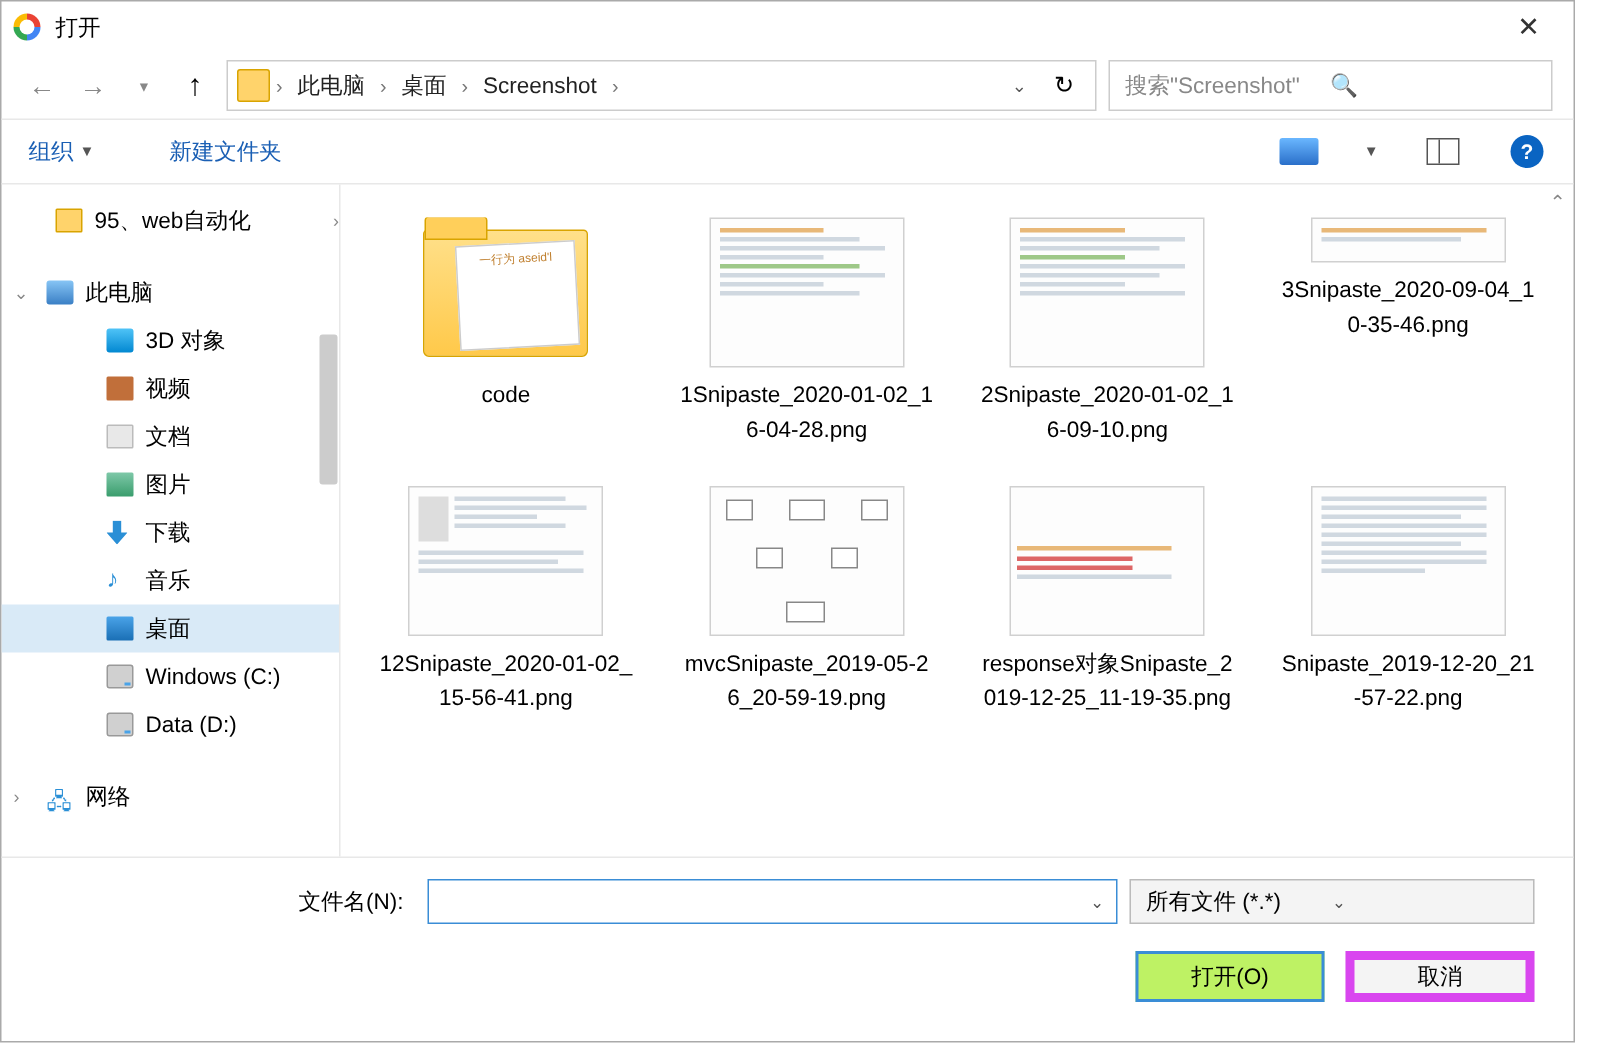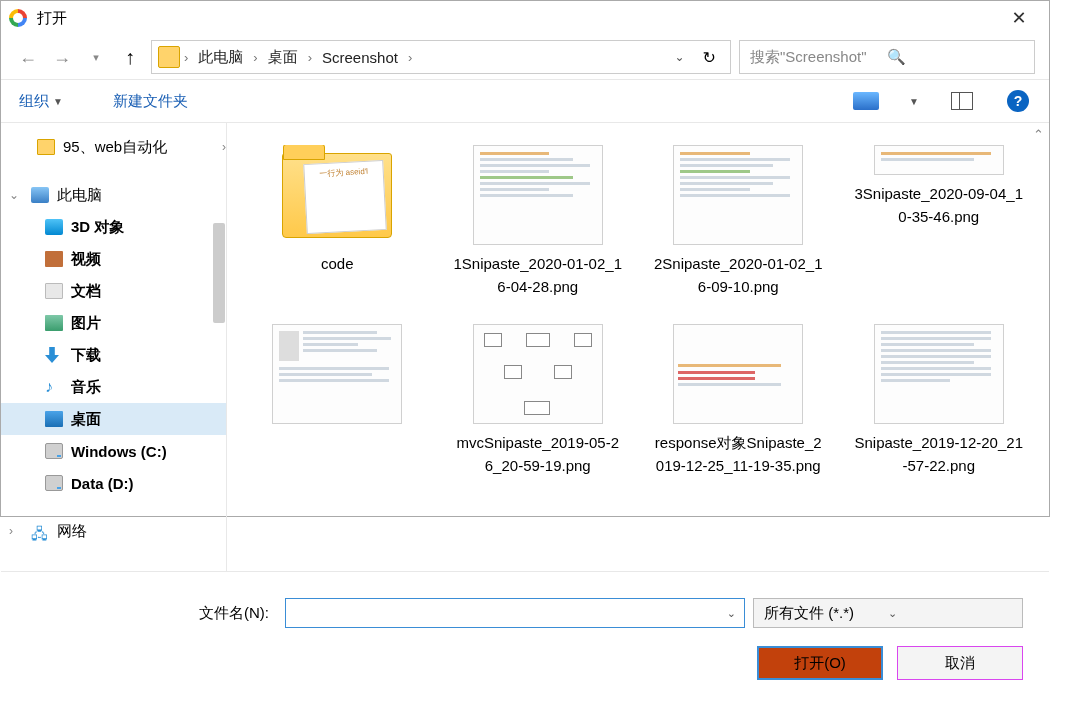--- a/index.html
+++ b/index.html
@@ -1,18 +1,18 @@
 <!DOCTYPE html>
 <html><head>
 <meta charset="utf-8">
 <style>
 * { box-sizing: border-box; margin: 0; padding: 0; font-family: "Microsoft YaHei", "Segoe UI", sans-serif; }
 body { background: #fff; width: 1066px; height: 706px; overflow: hidden; position: relative; font-size: 14px; color: #000; }
 
-.dialog { width: 1050px; height: 517px; background: #fff; border: 1px solid #aaa; position: relative; }
+.dialog { width: 1050px; height: 695px; background: #fff; border: 1px solid #aaa; position: relative; }
 
 .titlebar { height: 34px; display: flex; align-items: center; padding: 0 8px; }
 .titlebar .app-icon { width: 18px; height: 18px; border-radius: 50%; background: conic-gradient(#ea4335 0 90deg,#4285f4 90deg 180deg,#34a853 180deg 270deg,#fbbc05 270deg 360deg); margin-right: 10px; position: relative; }
 .titlebar .app-icon::after { content:''; position:absolute; inset:4px; background:#fff; border-radius:50%; }
 .titlebar .title { flex: 1; font-size: 15px; }
 .titlebar .close { width: 44px; height: 30px; display:flex; align-items:center; justify-content:center; font-size:18px; color:#333; cursor:pointer; }
 
 .nav-row { height: 44px; display: flex; align-items: center; padding: 0 14px; gap: 8px; }
 .nav-arrow { width: 26px; height: 26px; display:flex; align-items:center; justify-content:center; color:#888; font-size:18px; cursor:pointer; }
 .nav-arrow.enabled { color:#000; }
@@ -36,21 +36,21 @@
 .toolbar .tb-icon { width:26px; height:20px; cursor:pointer; display:flex; align-items:center; justify-content:center; }
 .view-ic { background:linear-gradient(#6ab7ff,#2a6fc9); border-radius:2px; width:26px; height:18px; }
 .layout-ic { border:1px solid #555; width:22px; height:18px; position:relative; }
 .layout-ic::before { content:''; position:absolute; left:7px; top:0; bottom:0; width:1px; background:#555; }
 .help-ic { width:22px; height:22px; border-radius:50%; background:#0a64c2; color:#fff; font-weight:bold; display:flex; align-items:center; justify-content:center; font-size:14px; }
 
 .body-row { display:flex; height:448px; }
 .tree { width:226px; border-right:1px solid #e8e8e8; overflow-y:auto; padding-top:8px; position:relative; }
 .tree-item { height:32px; display:flex; align-items:center; padding-left:36px; gap:8px; cursor:pointer; font-size:15px; }
 .tree-item.sel { background:#d9eaf7; }
-.tree-item.lvl2 { padding-left:44px;font-weight:bold; }
+.tree-item.lvl2 { padding-left:70px; }
 .tree-item.top { padding-left:30px; }
 .ti-icon { width:18px; height:16px; flex-shrink:0; }
 .ic-folder { background:#ffd36b; border:1px solid #d9a400; border-radius:1px; }
 .ic-pc { background:linear-gradient(#87c5f5,#3a7fc5); border-radius:2px; }
 .ic-3d { background:linear-gradient(#4fc3f7,#0288d1); border-radius:2px; }
 .ic-video { background:#c16f3a; border-radius:1px; }
 .ic-pic { background:linear-gradient(#7ec8a8,#3a9d6d); border-radius:1px; }
 .ic-doc { background:#e8e8e8; border:1px solid #bbb; border-radius:1px; }
 .ic-dl { background:#2a8fd6; width:14px; height:16px; clip-path:polygon(30% 0,70% 0,70% 50%,100% 50%,50% 100%,0 50%,30% 50%); }
 .ic-music { color:#2a8fd6; font-size:16px; line-height:1; }
@@ -66,29 +66,29 @@
 .file-item { display:flex; flex-direction:column; align-items:center; text-align:center; cursor:pointer; padding:4px; }
 .thumb { width:130px; height:100px; border:1px solid #d0d0d0; background:#fdfdfd; margin-bottom:8px; display:flex; align-items:center; justify-content:center; overflow:hidden; font-size:6px; color:#888; }
 .thumb.folder-th { border:none; background:none; position:relative; }
 .folder-shape { width:110px; height:85px; background:linear-gradient(#ffe08a,#ffc94a); border:1px solid #d9a400; border-radius:3px 3px 4px 4px; position:relative; }
 .folder-shape::before { content:''; position:absolute; top:-10px; left:0; width:40px; height:14px; background:#ffcf5a; border:1px solid #d9a400; border-radius:3px 3px 0 0; }
 .folder-paper { position:absolute; top:8px; left:22px; width:80px; height:70px; background:#fff; border:1px solid #ccc; transform:rotate(-3deg); font-size:8px; color:#c08030; padding:4px; }
 .fname { font-size:15px; line-height:1.5; max-width:170px; word-break:break-all; }
 .files-scroll { position:absolute; right:2px; top:4px; width:14px; height:18px; color:#888; font-size:13px; }
 
 .bottom { border-top:1px solid #e8e8e8; padding:14px 26px 18px 0; }
-.fn-row { display:flex; align-items:center; gap:8px; margin-bottom:18px;margin-top:12px; }
+.fn-row { display:flex; align-items:center; gap:8px; margin-bottom:18px; }
 .fn-label { width:276px; text-align:right; font-size:15px; padding-right:8px; }
 .fn-input { flex:1; height:30px; border:1px solid #3a8dd6; background:#fff; padding:0 8px; display:flex; align-items:center; justify-content:flex-end; }
 .fn-input .dd { font-size:11px; color:#555; }
 .filter { width:270px; height:30px; border:1px solid #bbb; background:#f4f4f4; display:flex; align-items:center; padding:0 10px; font-size:15px; }
 .filter span { flex:1; }
 .btn-row { display:flex; justify-content:flex-end; gap:14px; }
-.dlg-btn { width:126px; height:34px; border:1px solid #d946ef; background:#f4f4f4; cursor:pointer; font-size:15px; }
-.dlg-btn.primary { border:2px solid #3a8dd6; background:#c2410c; }
+.dlg-btn { width:126px; height:34px; border:6px solid #d946ef; background:#f4f4f4; cursor:pointer; font-size:15px; }
+.dlg-btn.primary { border:2px solid #3a8dd6; background:#bef264; }
 
 .thumb-lines { width:100%; height:100%; padding:6px; }
 .tl { height:3px; background:#d0d8e0; margin-bottom:3px; }
 .tl.s { width:60%; } .tl.m { width:80%; } .tl.l { width:95%; }
 .tl.o { background:#e8b878; }
 .tl.g { background:#9ec888; }
 .thumb-dark { background:#333; height:40%; margin:4px; }
 .thumb-diagram { width:100%; height:100%; position:relative; }
 .td-box { position:absolute; border:1px solid #888; background:#fff; }
 </style>
@@ -271,20 +271,21 @@
                     <div class="tl l"></div>
                     <div class="tl s"></div>
                     <div class="tl m"></div>
                   </div>
                 </div>
                 <div class="tl l" style="margin-top:6px;"></div>
                 <div class="tl m"></div>
                 <div class="tl l"></div>
               </div>
             </div>
+          <div class="fname">12Snipaste_2020-01-02_15-56-41.png</div>
         </div>
         <div class="file-item">
           <div class="thumb">
               <div class="thumb-diagram">
                 <div class="td-box" style="top:8px;left:10px;width:18px;height:14px;"></div>
                 <div class="td-box" style="top:8px;left:52px;width:24px;height:14px;"></div>
                 <div class="td-box" style="top:8px;right:10px;width:18px;height:14px;"></div>
                 <div class="td-box" style="top:40px;left:30px;width:18px;height:14px;"></div>
                 <div class="td-box" style="top:40px;right:30px;width:18px;height:14px;"></div>
                 <div class="td-box" style="bottom:8px;left:50px;width:26px;height:14px;"></div>

